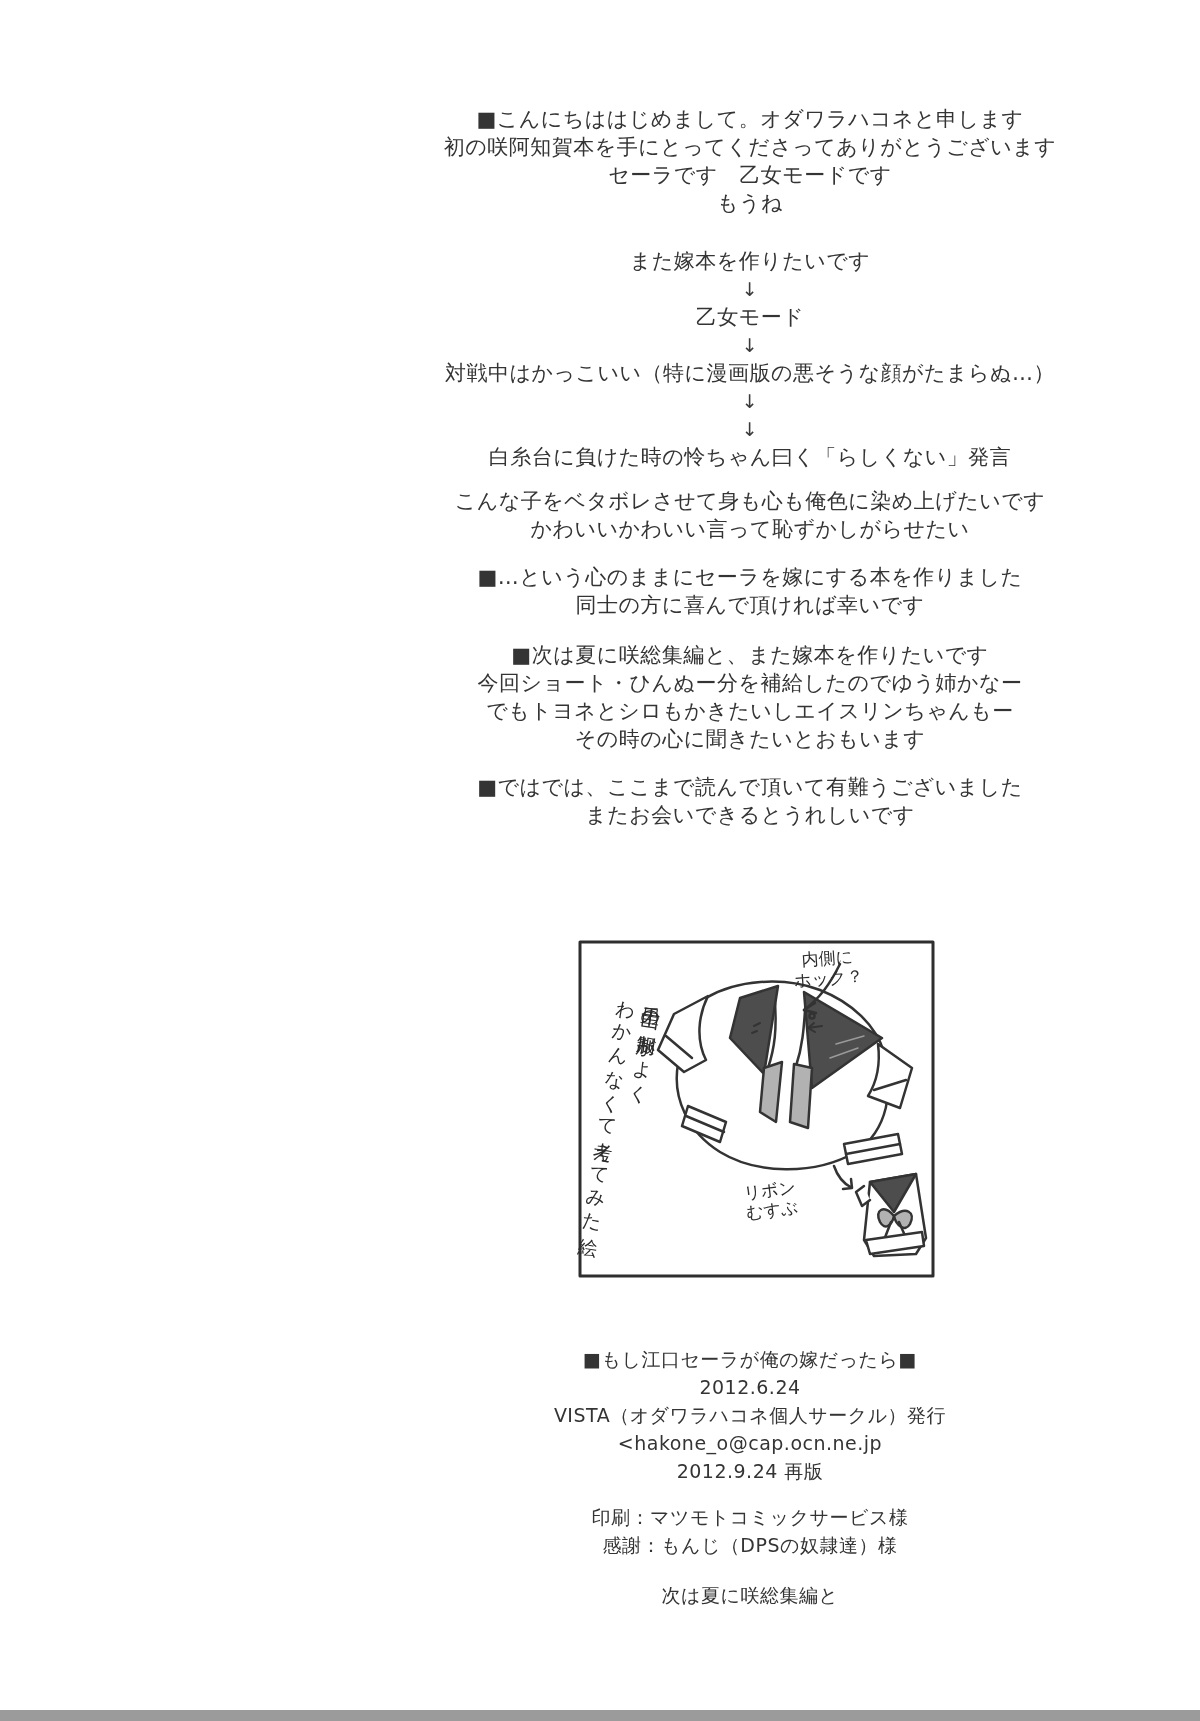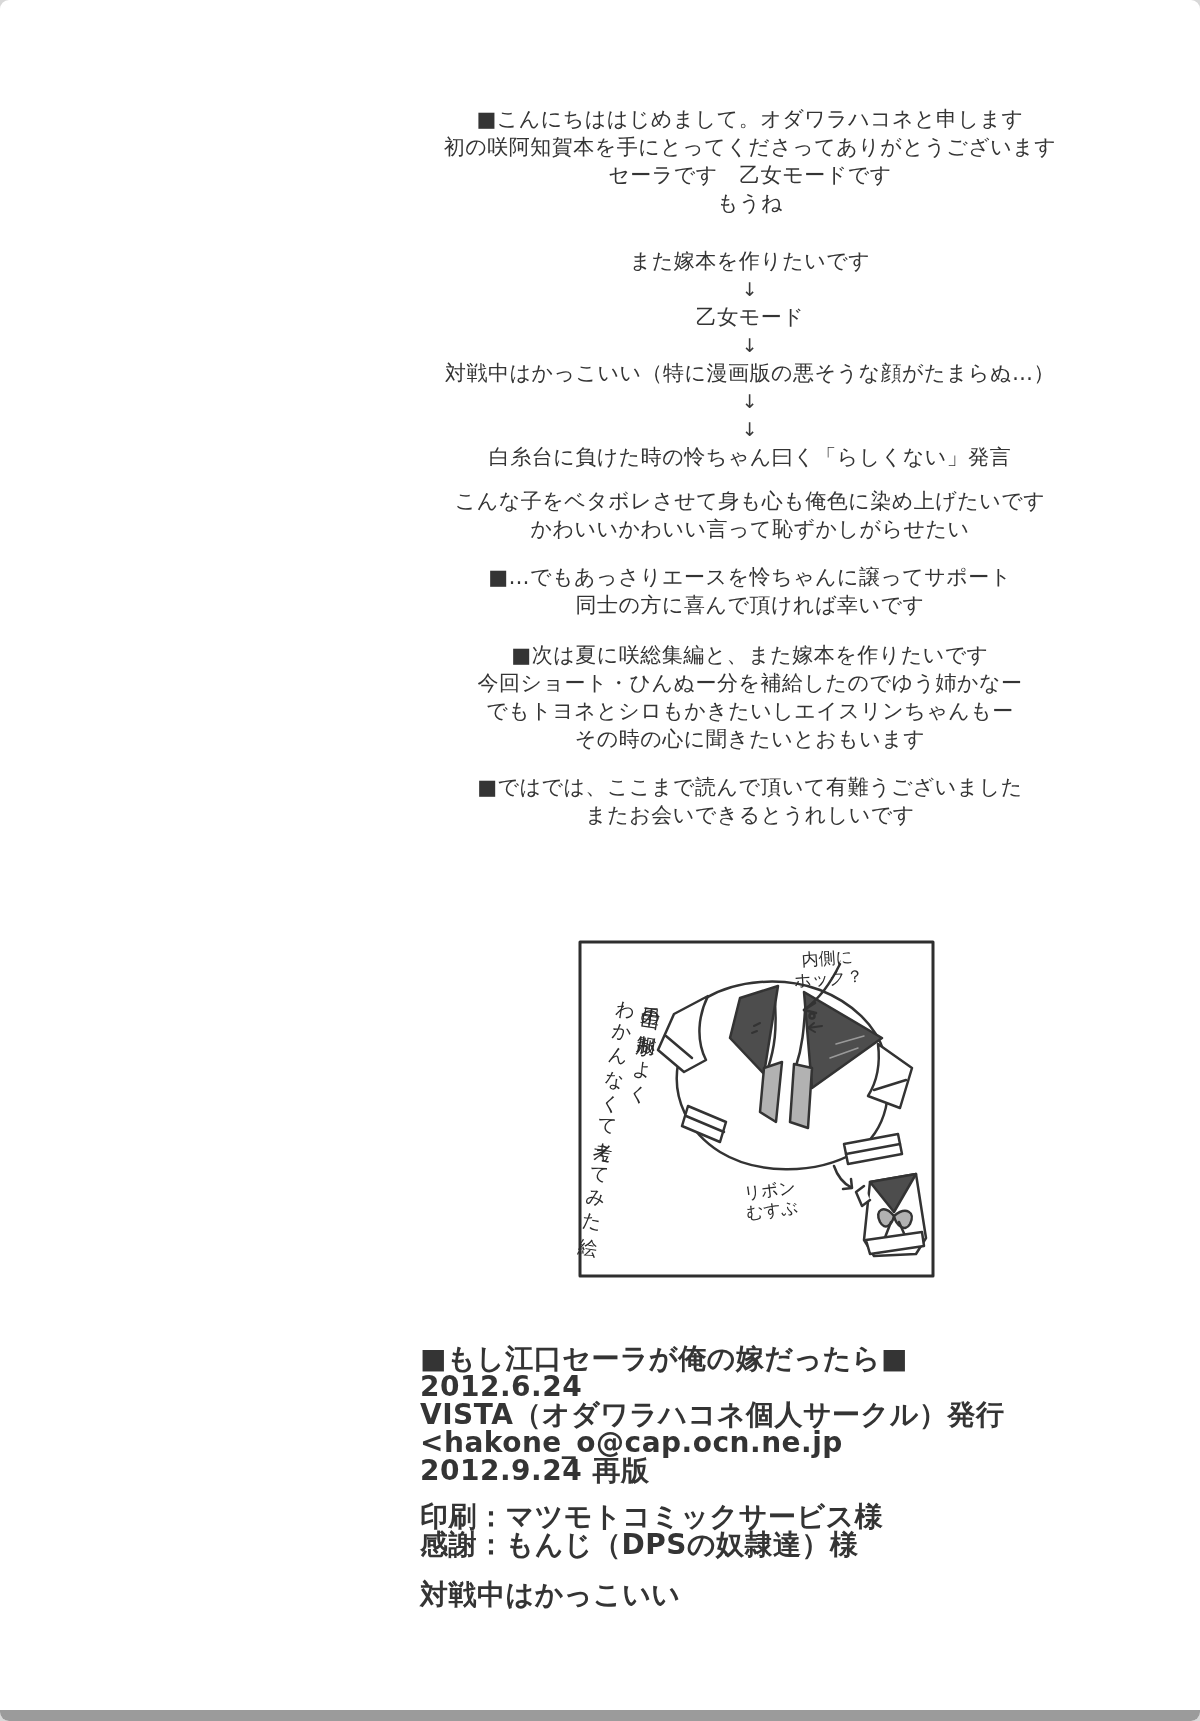--- a/index.html
+++ b/index.html
@@ -3,21 +3,20 @@
 <meta charset="utf-8">
 <style>
   html,body{margin:0;padding:0;background:#d8d8d8;}
   .page{
     position:relative;
     width:1200px;height:1721px;
     background:#ffffff;
     overflow:hidden;
     font-family:"DejaVu Sans","Liberation Sans",sans-serif;
     color:#333;
-    border-radius:9px;
   }
   .column{
     position:absolute;
     left:420px;top:105px;width:660px;
     text-align:center;
     font-size:21px;line-height:28px;
     letter-spacing:0.5px;
     color:#343434;
   }
   .block{margin:0 0 0 0;}
@@ -47,25 +46,24 @@
     font-size:19px;line-height:26px;
     letter-spacing:2px;
     transform:rotate(9deg);
     white-space:pre-line;
     text-align:left;
   }
   .hand-bottom{left:138px;top:240px;width:110px;transform:rotate(-7deg);}
   .colophon{
     position:absolute;
     left:420px;top:1345px;width:660px;
-    text-align:left;
-    font-size:28px;line-height:28px;
+    text-align:center;
+    font-size:19px;line-height:28px;
     letter-spacing:0.5px;
     color:#343434;
-    font-weight:bold;
   }
   .c-gap1{margin-bottom:18px;}
   .c-gap2{margin-bottom:22px;}
   .scan-edge{
     position:absolute;left:0;bottom:0;width:1200px;height:11px;
     background:#9b9b9b;
   }
 </style>
 </head>
 <body>
@@ -91,21 +89,21 @@
       <div class="arrow">↓</div>
       <div class="line">白糸台に負けた時の怜ちゃん曰く「らしくない」発言</div>
     </div>
 
     <div class="block b-gap">
       <div class="line">こんな子をベタボレさせて身も心も俺色に染め上げたいです</div>
       <div class="line">かわいいかわいい言って恥ずかしがらせたい</div>
     </div>
 
     <div class="block b-book">
-      <div class="line">■…でもあっさりエースを怜ちゃんに譲ってサポート</div>
+      <div class="line">■…という心のままにセーラを嫁にする本を作りました</div>
       <div class="line">同士の方に喜んで頂ければ幸いです</div>
     </div>
 
     <div class="block b-next">
       <div class="line">■次は夏に咲総集編と、また嫁本を作りたいです</div>
       <div class="line">今回ショート・ひんぬー分を補給したのでゆう姉かなー</div>
       <div class="line">でもトヨネとシロもかきたいしエイスリンちゃんもー</div>
       <div class="line">その時の心に聞きたいとおもいます</div>
     </div>
 
@@ -174,18 +172,18 @@
   </div>
 
   <div class="colophon">
     <div class="line">■もし江口セーラが俺の嫁だったら■</div>
     <div class="line">2012.6.24</div>
     <div class="line">VISTA（オダワラハコネ個人サークル）発行</div>
     <div class="line">&lt;hakone_o@cap.ocn.ne.jp</div>
     <div class="line c-gap1">2012.9.24 再版</div>
     <div class="line">印刷：マツモトコミックサービス様</div>
     <div class="line c-gap2">感謝：もんじ（DPSの奴隷達）様</div>
-    <div class="line">対戦中はかっこいい</div>
+    <div class="line">次は夏に咲総集編と</div>
   </div>
 
   <div class="scan-edge"></div>
 
 </div>
 
 </body></html>

